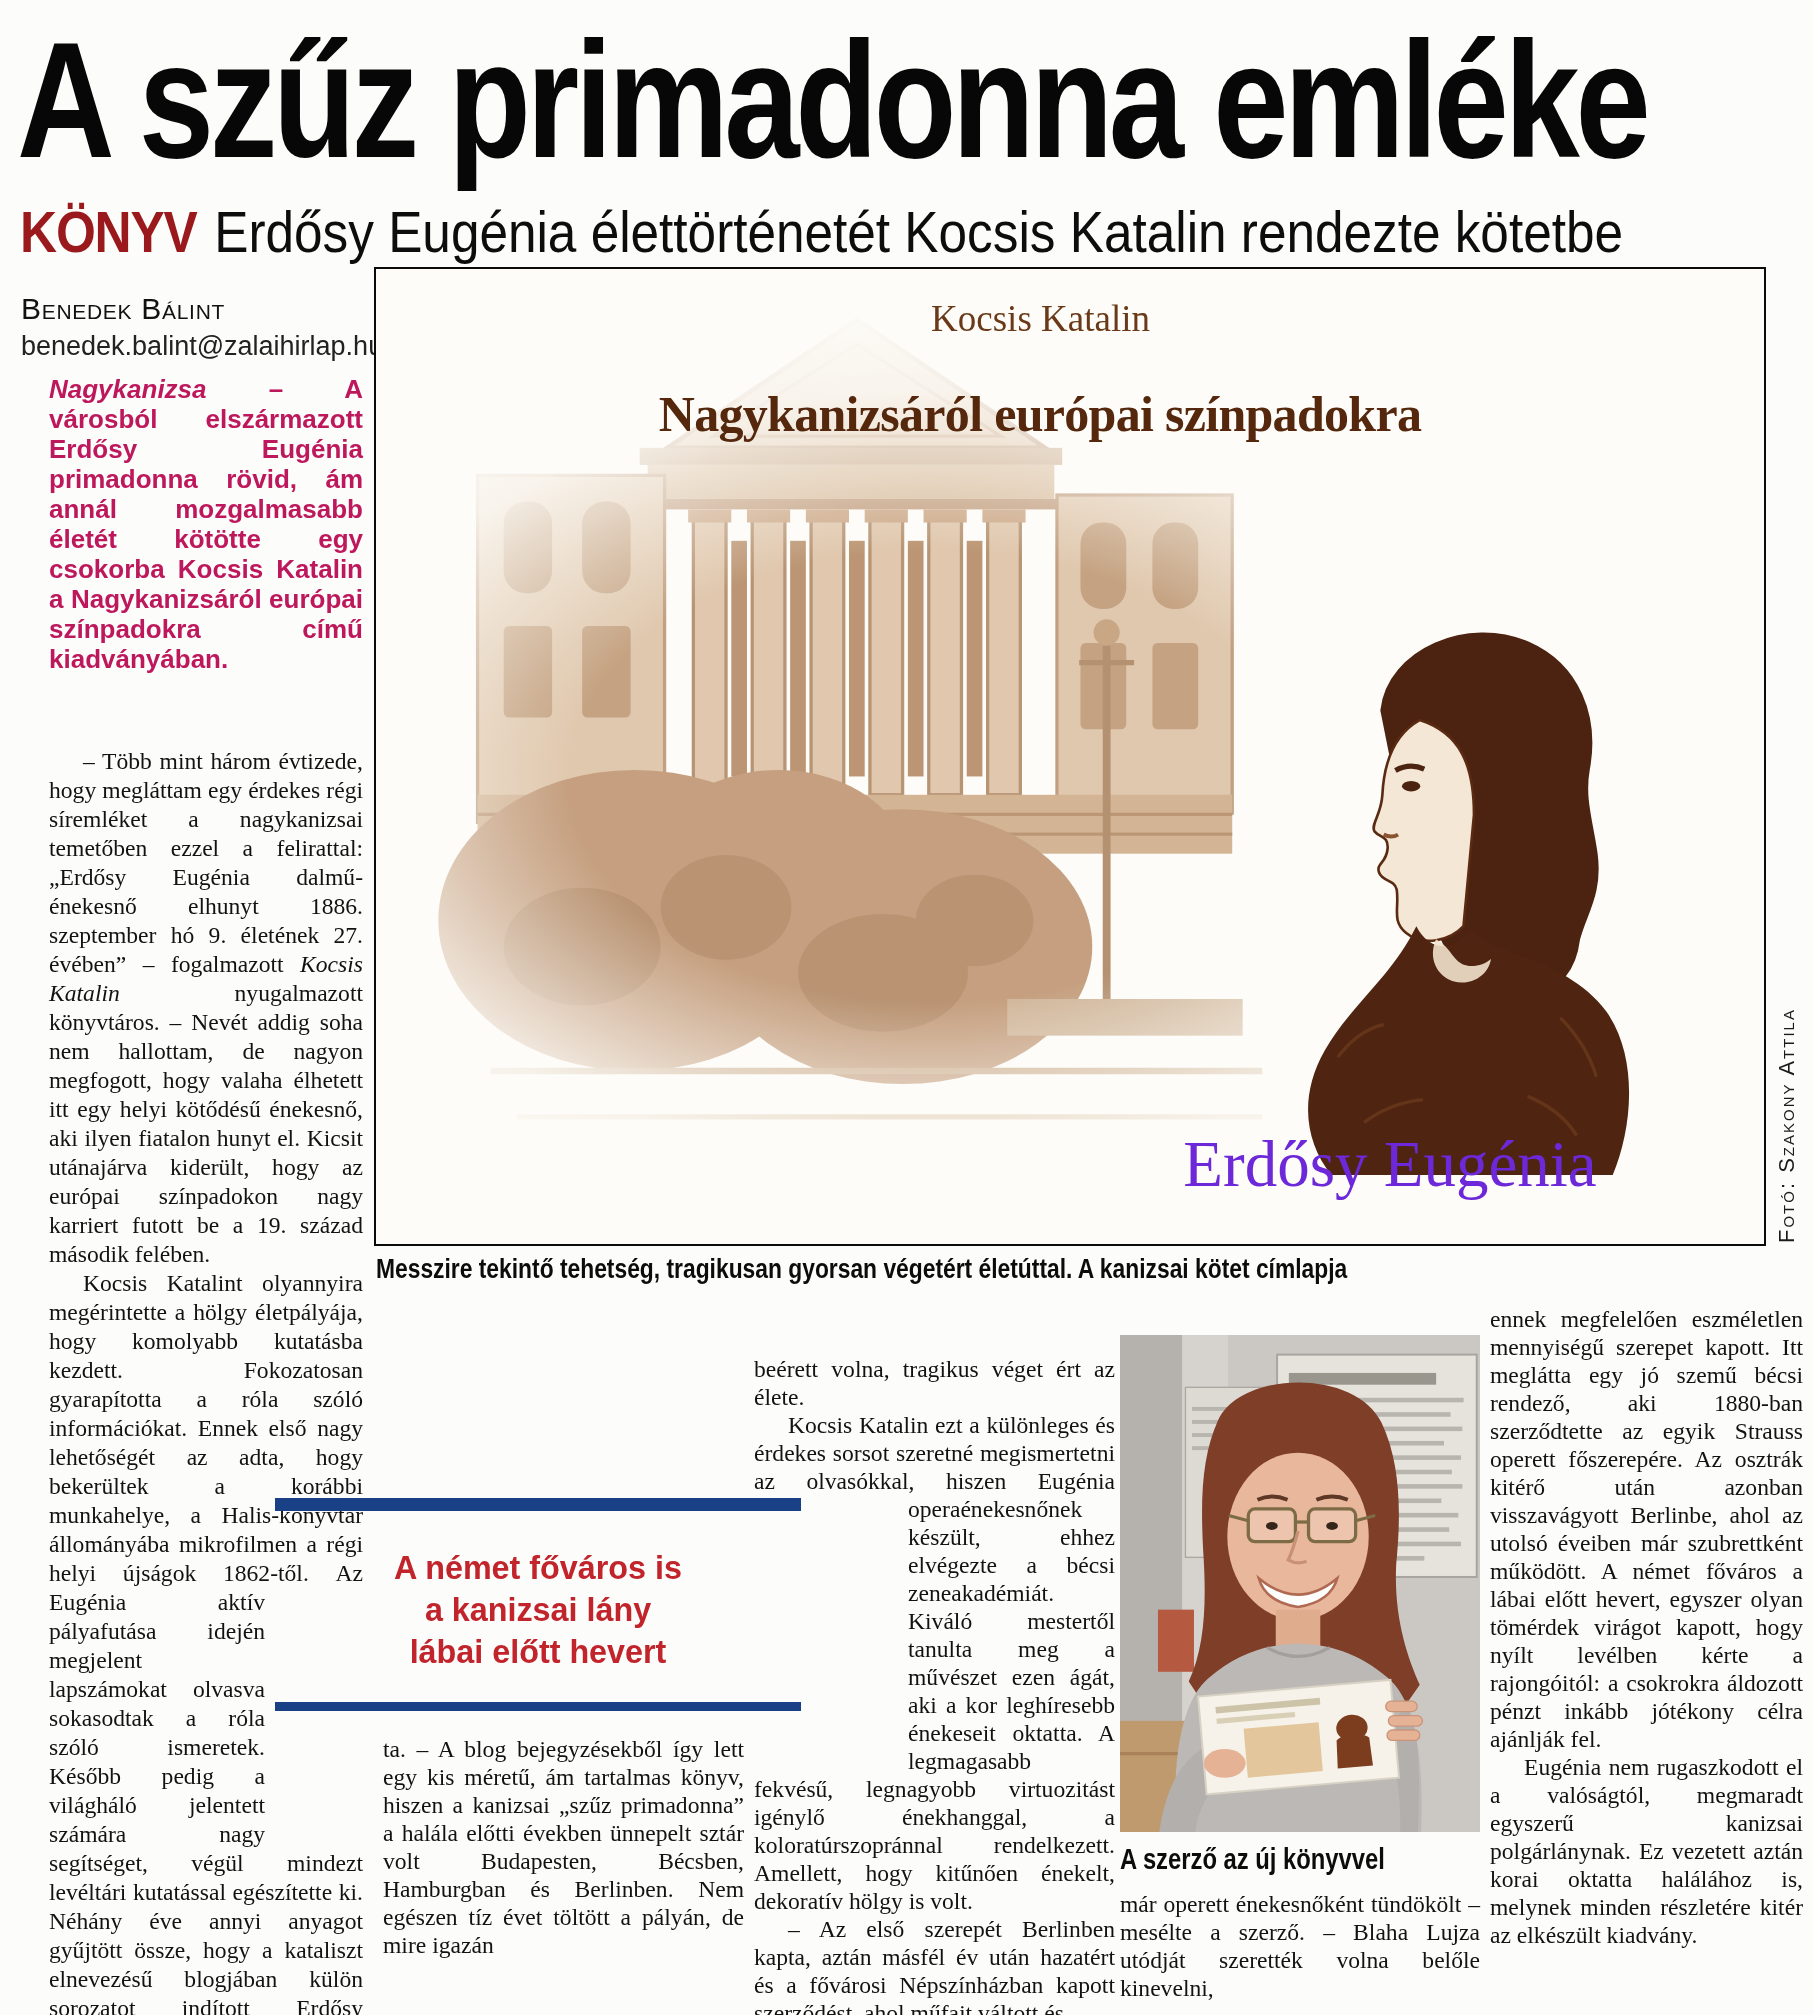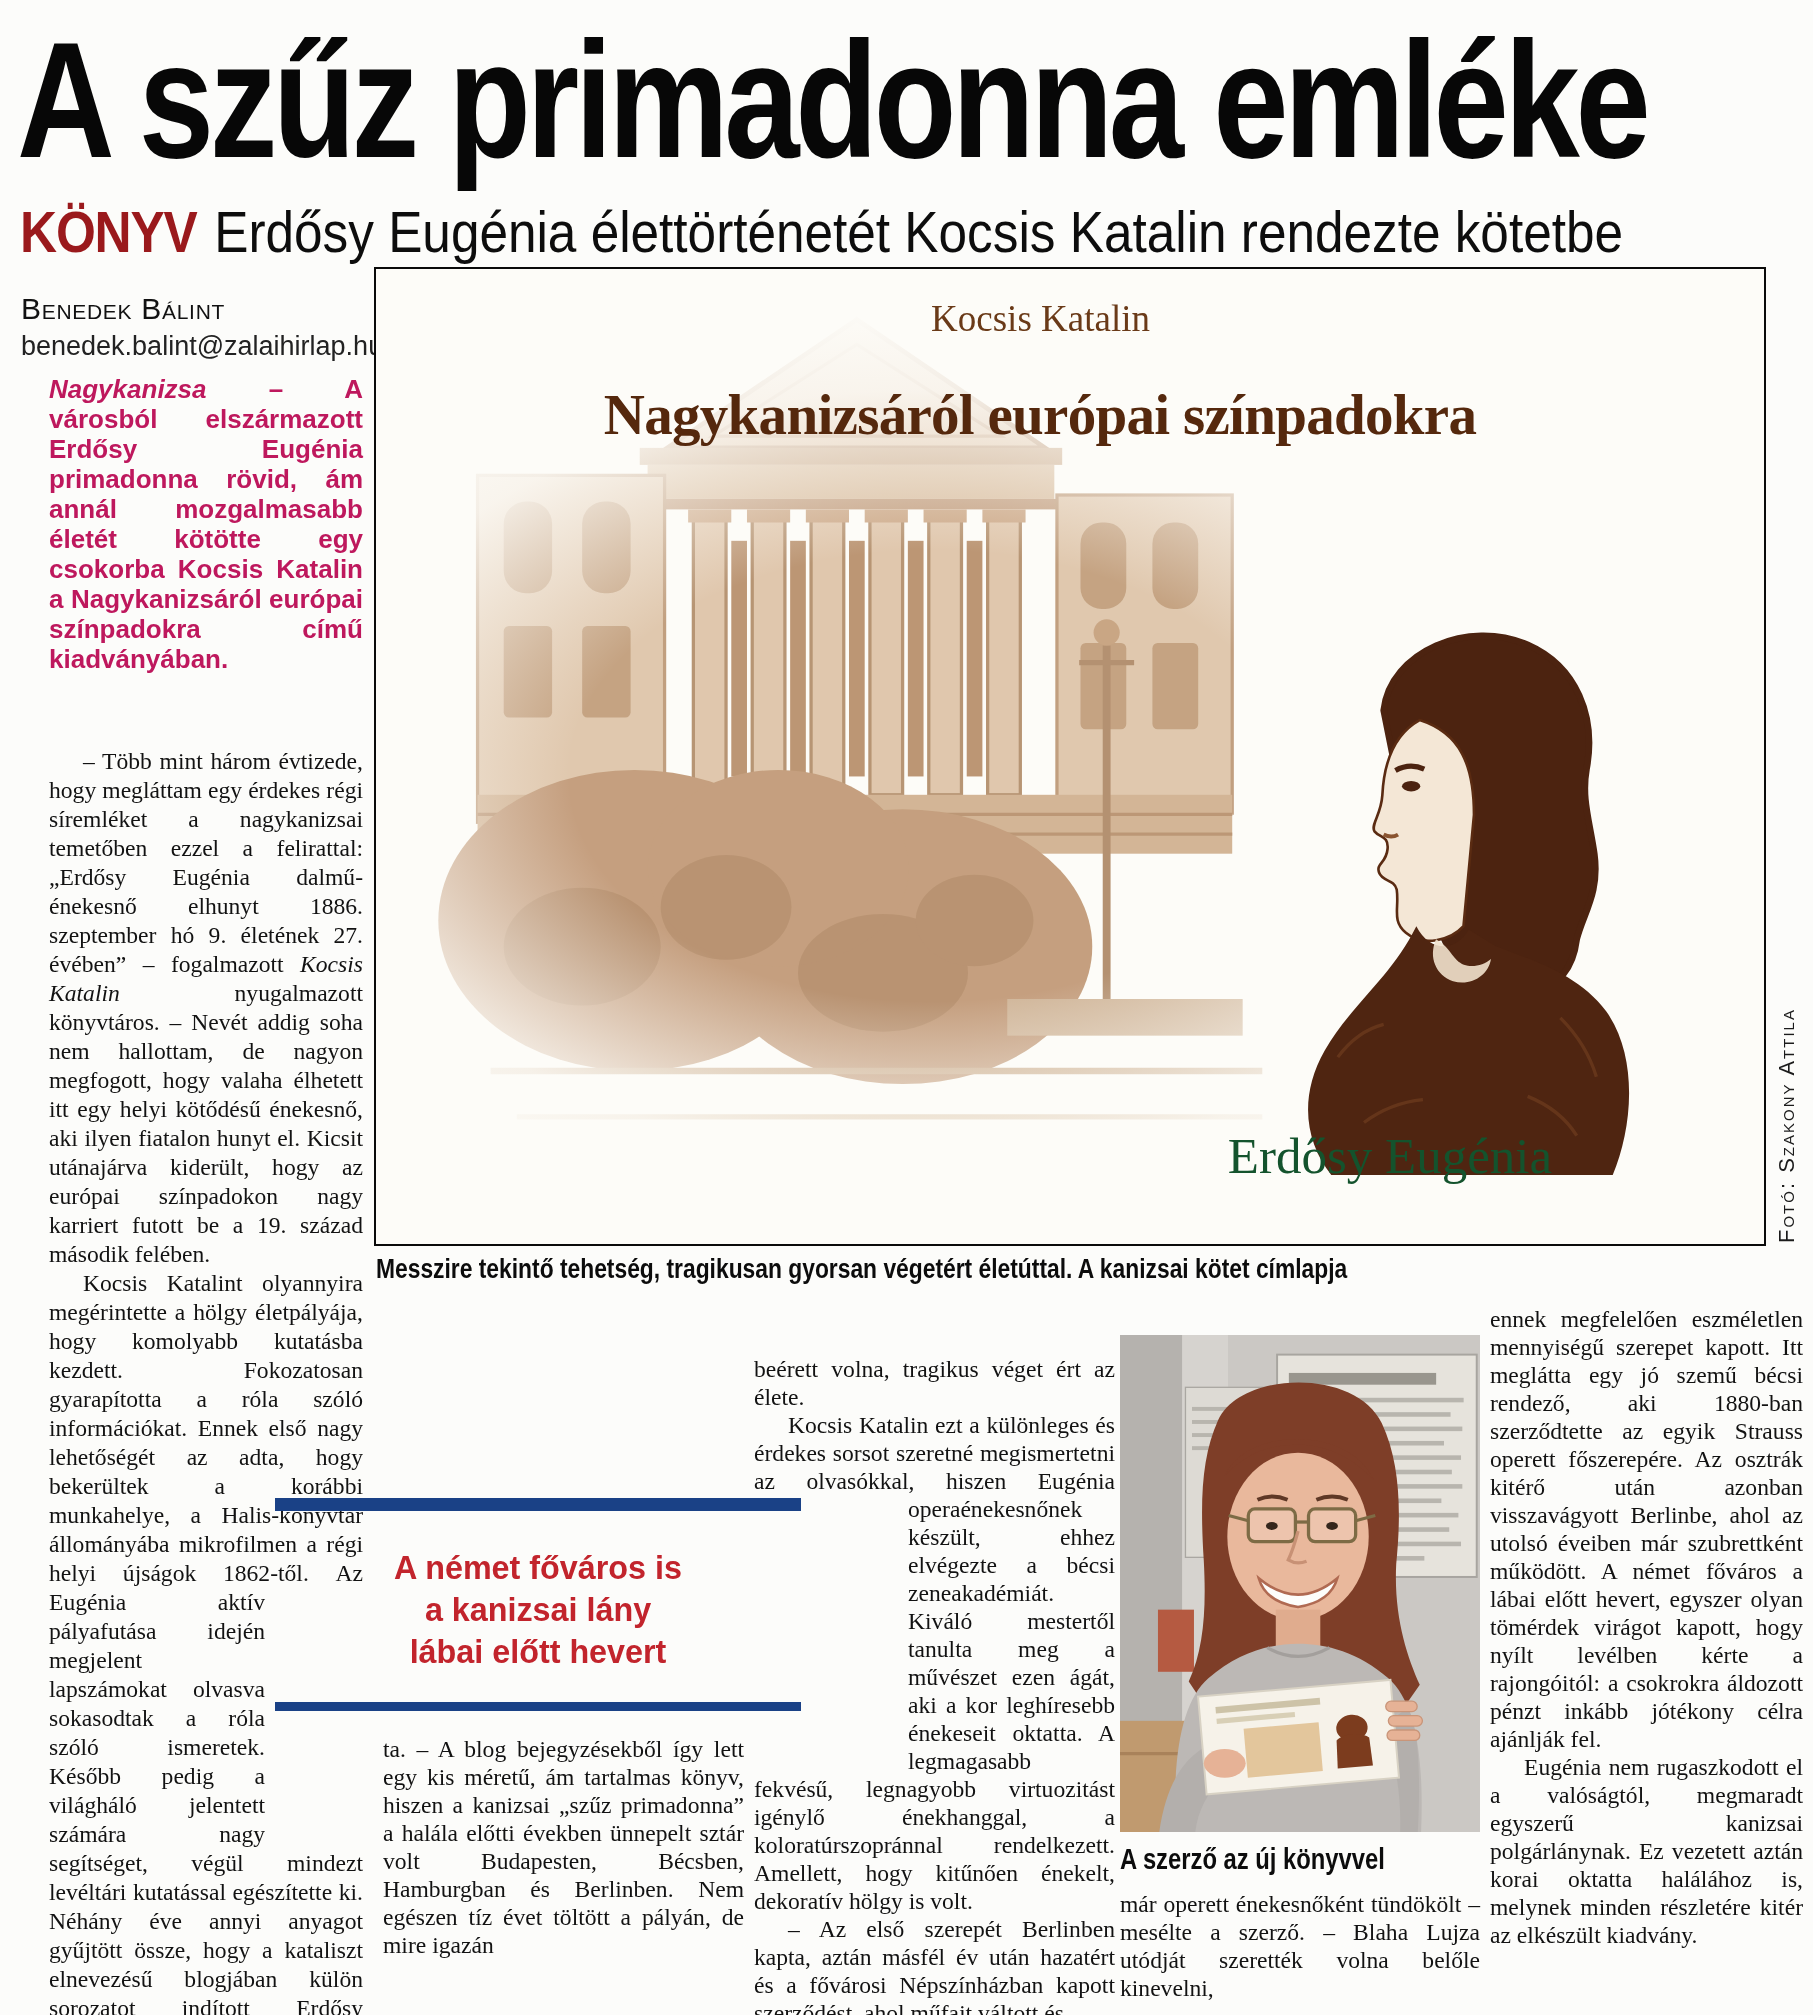--- a/index.html
+++ b/index.html
@@ -44,24 +44,24 @@
   
   .cover{position:absolute;left:374px;top:267px;width:1388px;height:975px;
     border:2.6px solid #0a0a0a;background:#fdfcf8;overflow:hidden;}
   .cover-art{position:absolute;left:9.8px;top:9.8px;width:994px;height:936px;z-index:1;}
   .cover-fade{position:absolute;inset:0;z-index:2;
     background:radial-gradient(ellipse 62% 55% at 40% 52%,rgba(253,252,248,0) 42%,rgba(253,252,248,.85) 72%,#fdfcf8 88%);}
   .cover-portrait{position:absolute;left:844px;top:330px;width:432px;height:589px;z-index:3;}
   .cover-author{position:absolute;left:190px;top:27.5px;width:949px;z-index:4;text-align:center;
     font-family:"Liberation Serif",serif;font-size:37px;color:#6a3a18;}
   .cover-title{position:absolute;left:13px;top:110px;width:1302px;z-index:4;text-align:center;
-    font-family:"Liberation Serif",serif;font-weight:700;font-size:57px;line-height:71px;
+    font-family:"Liberation Serif",serif;font-weight:700;font-size:50px;line-height:71px;
     color:#55280d;letter-spacing:-0.7px;}
   .cover-subject{position:absolute;left:772px;top:858px;width:484px;z-index:4;text-align:center;
-    font-family:"Liberation Serif",serif;font-size:51px;color:#14532d;}
+    font-family:"Liberation Serif",serif;font-size:65px;color:#6d28d9;}
   .cover-caption{position:absolute;left:376px;top:1253px;white-space:nowrap;
     font-family:"Liberation Sans",sans-serif;font-weight:700;font-size:27.5px;color:#0c0c0c;
     transform:scaleX(.83);transform-origin:left top;}
   .credit{position:absolute;left:1774px;top:890px;height:353px;
     writing-mode:vertical-rl;transform:rotate(180deg);
     font-family:"Liberation Sans",sans-serif;font-size:22px;letter-spacing:2px;
     font-variant:small-caps;color:#1b1b1b;}
   
   .photo{width:360px;height:497px;display:block;}
   .photo-cap{margin-top:13px;font-family:"Liberation Sans",sans-serif;font-weight:700;

